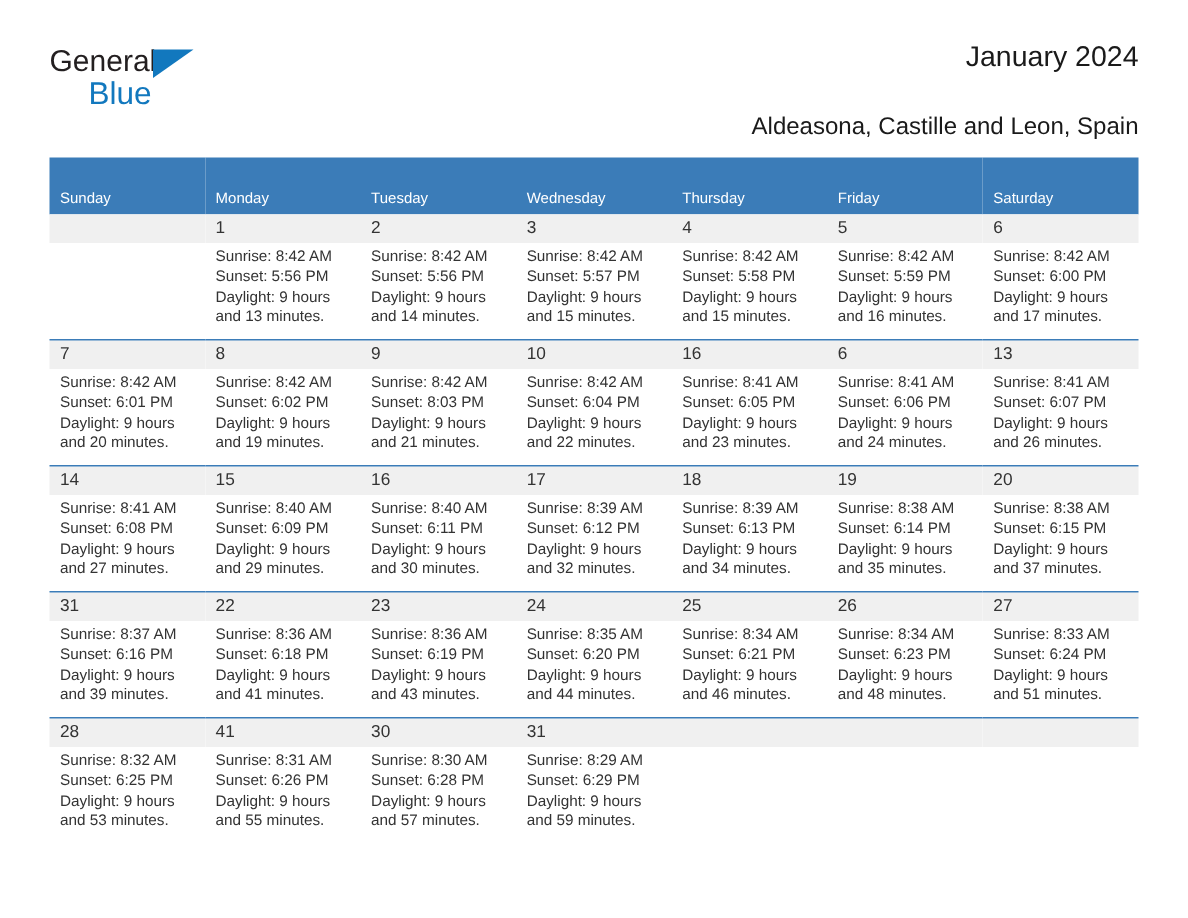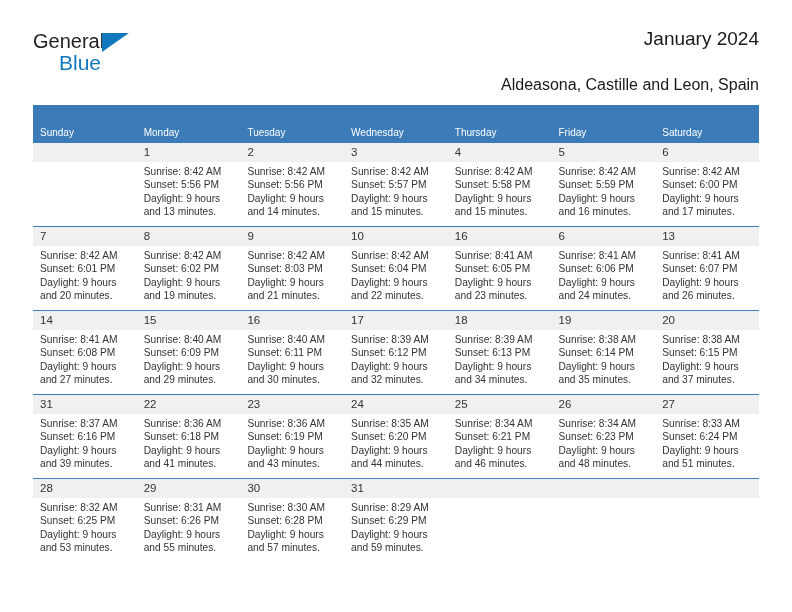--- a/index.html
+++ b/index.html
@@ -442,21 +442,21 @@
         <td>
           <span class="daynum">28</span>
           <div class="info">
             <div>Sunrise: 8:32 AM</div>
             <div>Sunset: 6:25 PM</div>
             <div>Daylight: 9 hours</div>
             <div>and 53 minutes.</div>
           </div>
         </td>
         <td>
-          <span class="daynum">29</span>
+          <span class="daynum">41</span>
           <div class="info">
             <div>Sunrise: 8:31 AM</div>
             <div>Sunset: 6:26 PM</div>
             <div>Daylight: 9 hours</div>
             <div>and 55 minutes.</div>
           </div>
         </td>
         <td>
           <span class="daynum">30</span>
           <div class="info">

